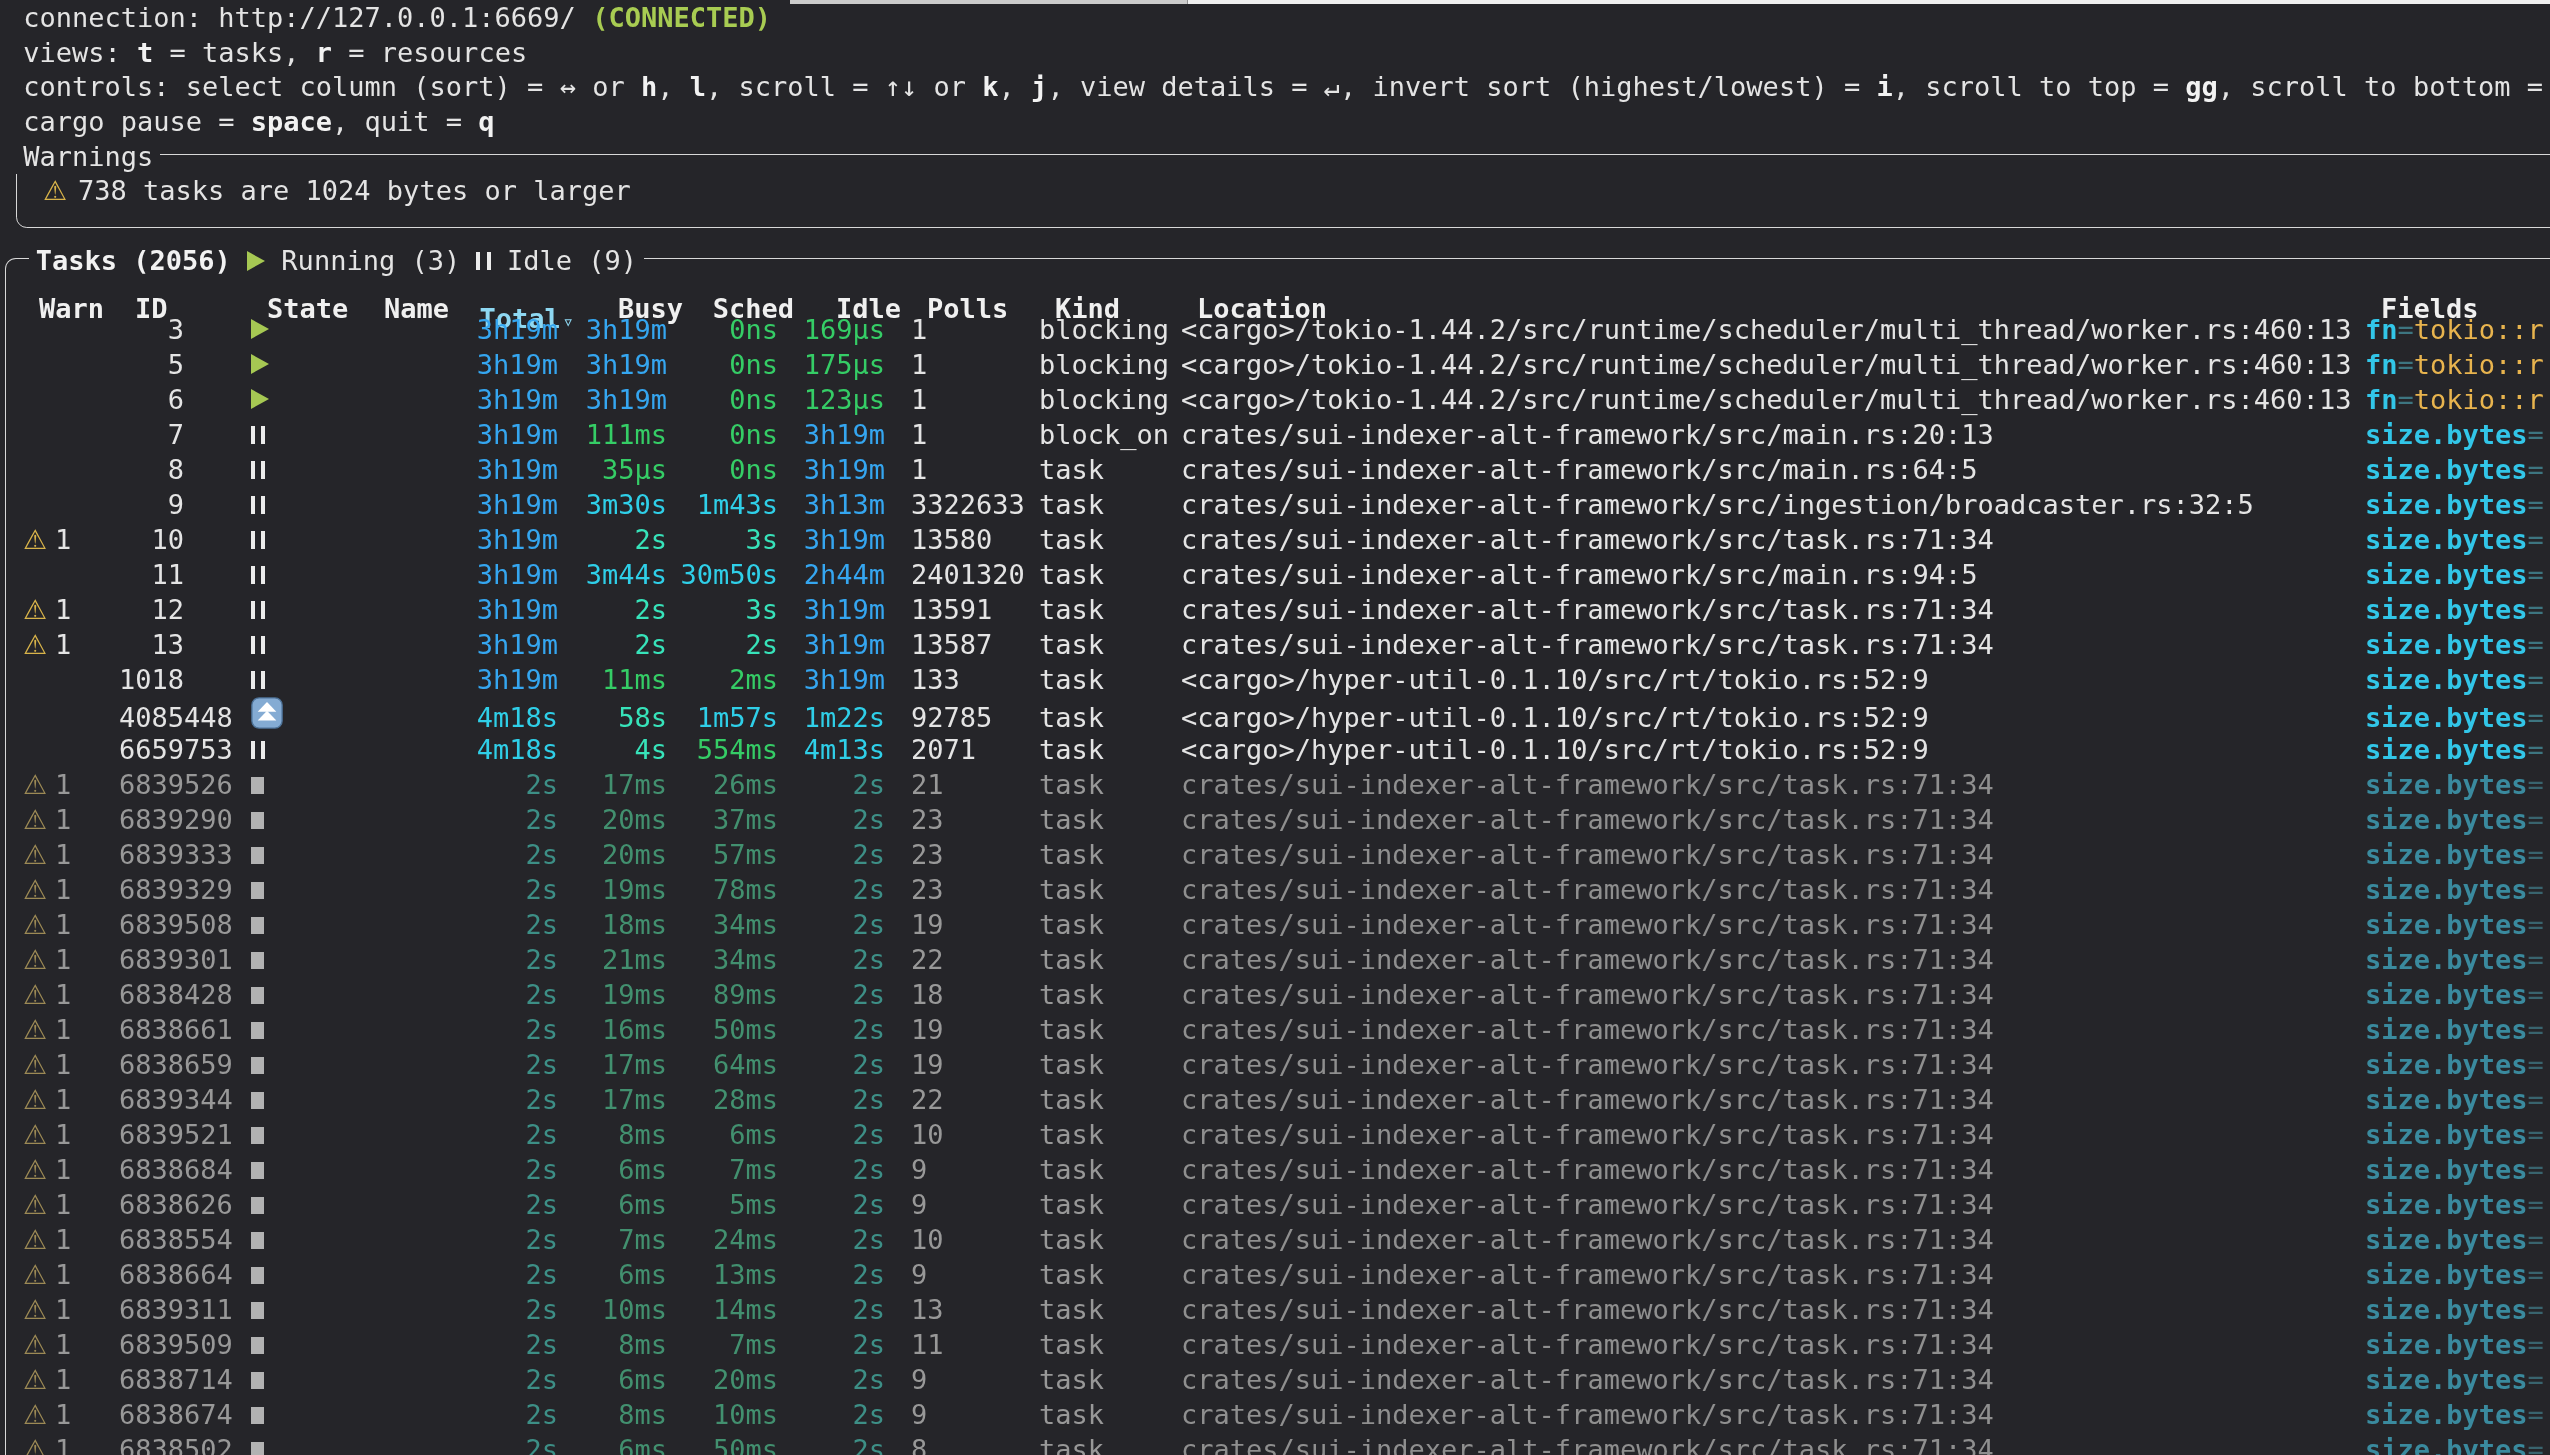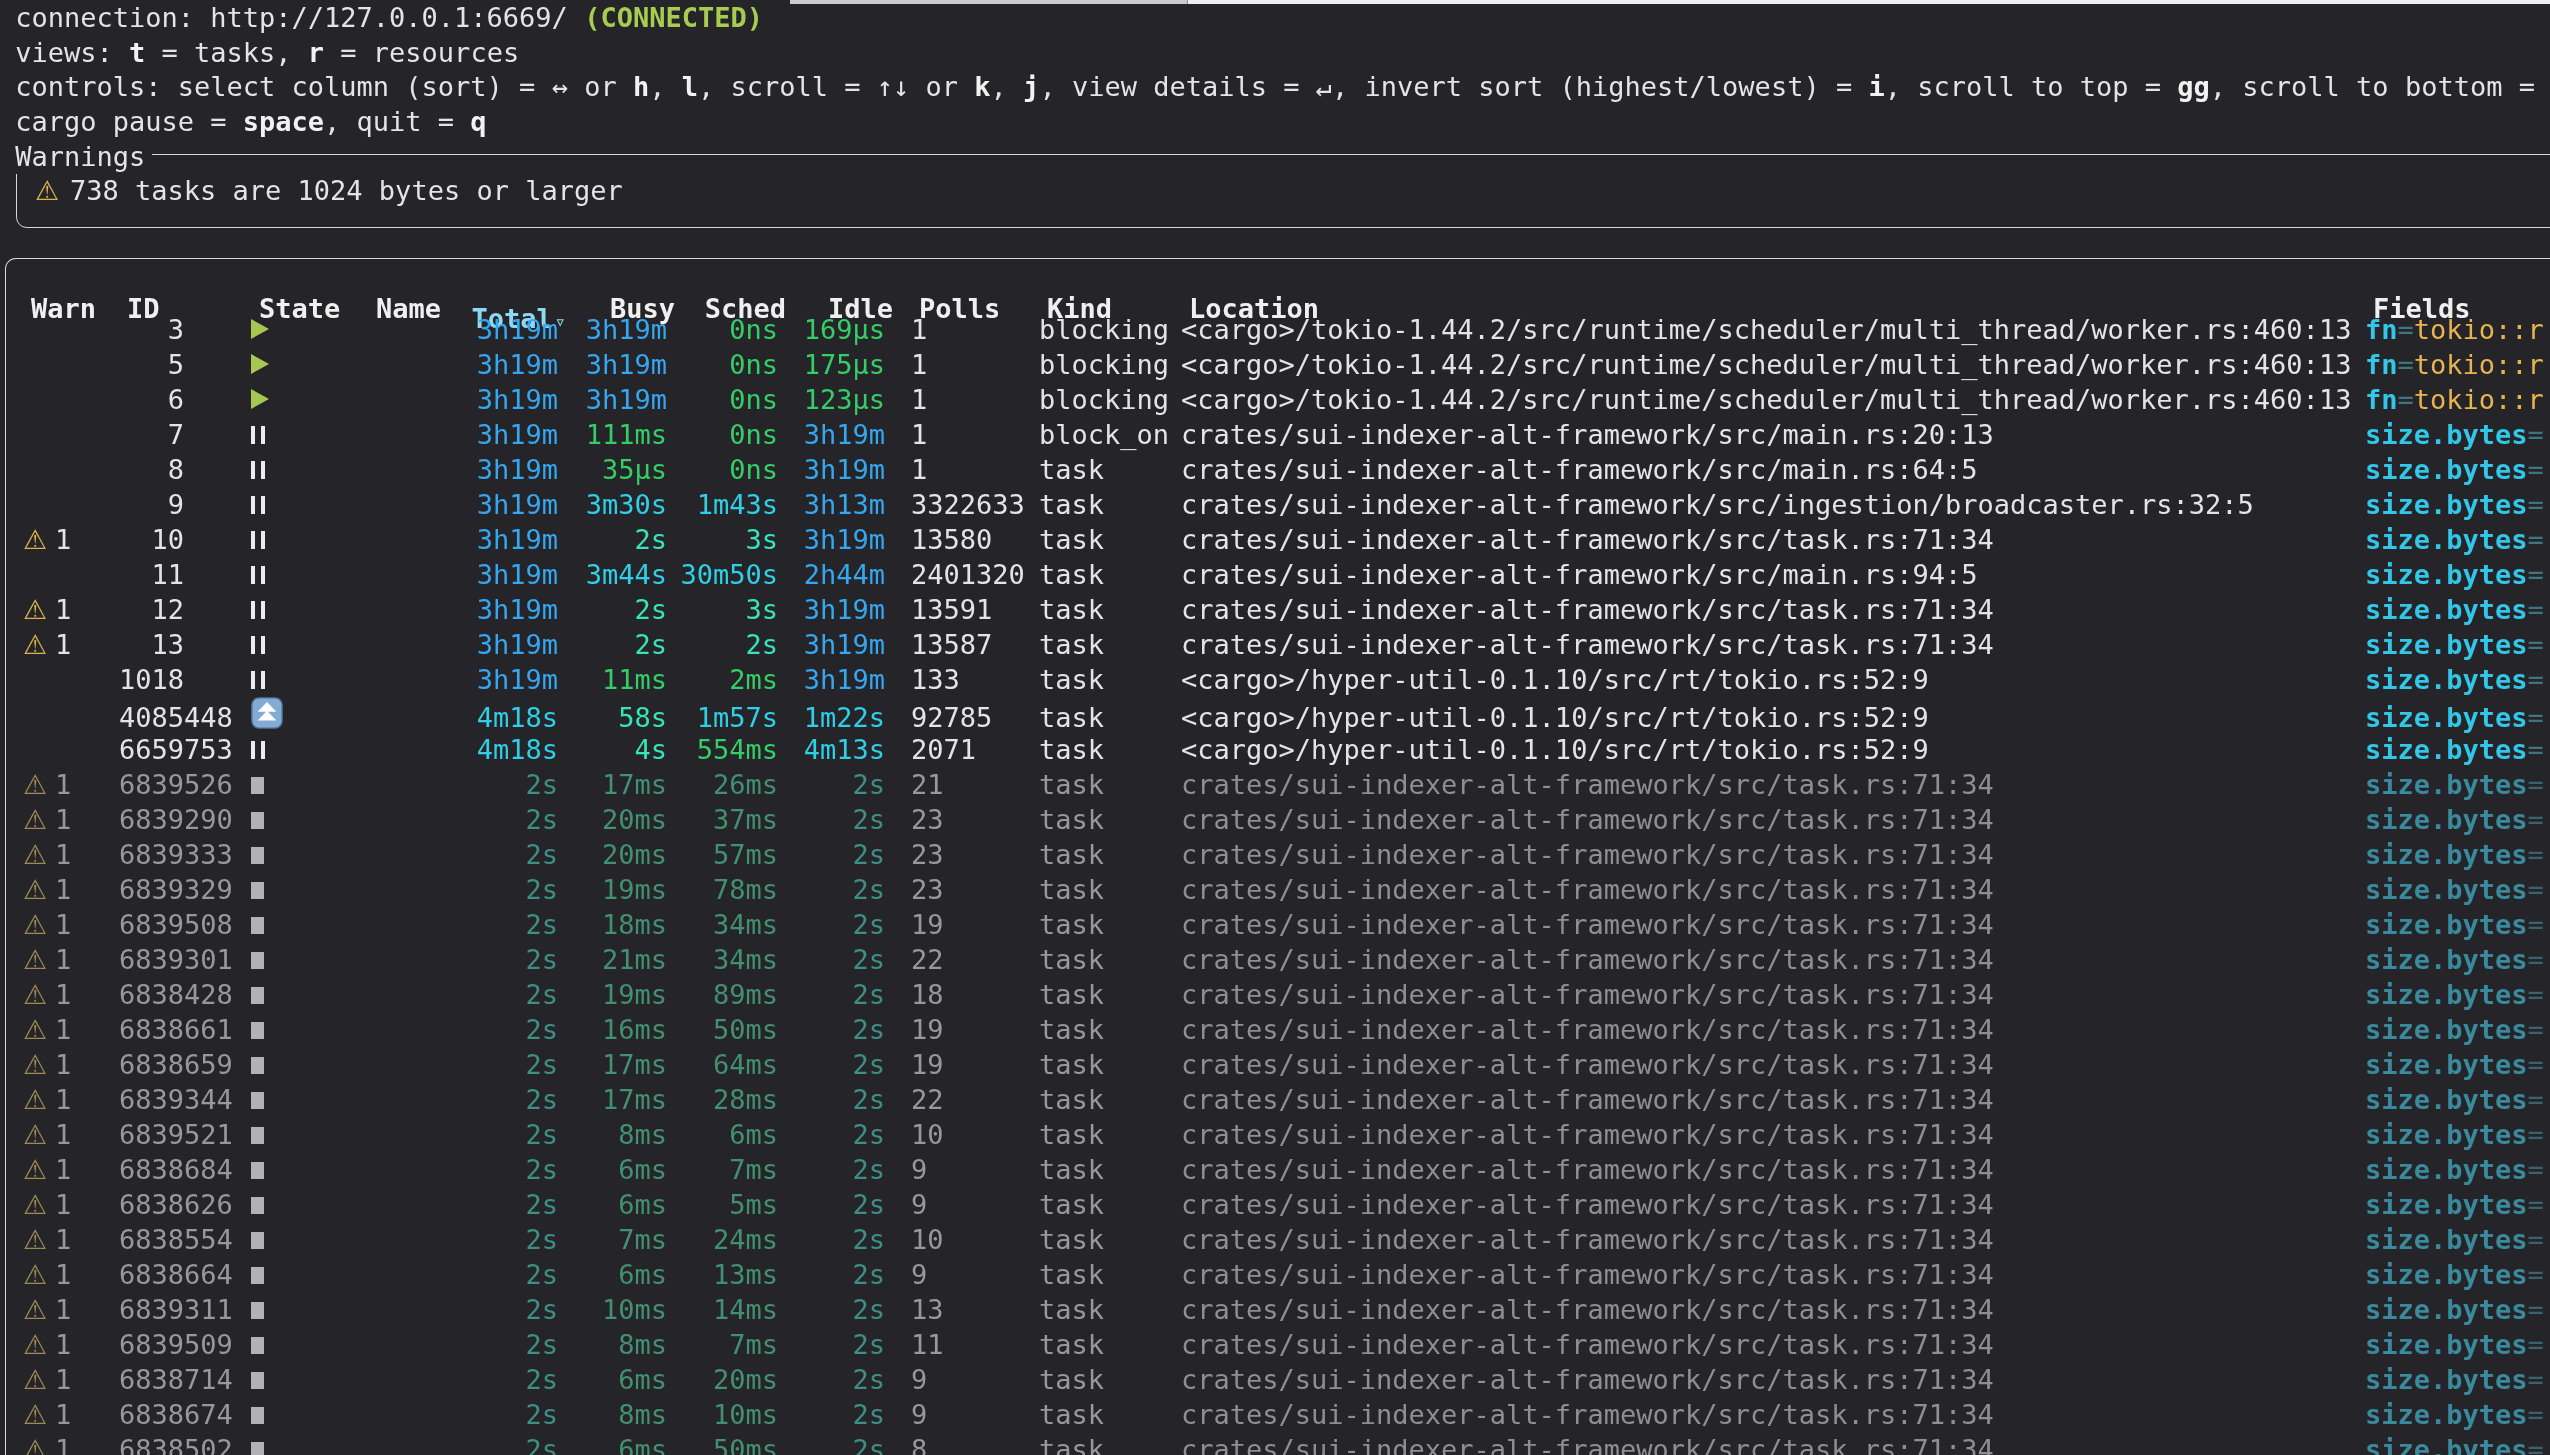--- a/index.html
+++ b/index.html
@@ -5,21 +5,21 @@
   html,body{margin:0;padding:0;background:#111;}
   #screen{
     position:relative; width:2550px; height:1456px; overflow:hidden;
     background:#252529; color:#e4e4e4;
     font-family:"DejaVu Sans Mono", monospace;
     font-size:27px; line-height:35px;
   }
   .topstrip{position:absolute;top:0;left:0;width:2550px;height:3.6px;z-index:3;}
   .topstrip .seg1{position:absolute;left:790px;width:398px;height:3.6px;background:#cbcbcb;}
   .topstrip .seg2{position:absolute;left:1187px;right:0;height:3.6px;background:#efefef;border-left:1.8px solid #8f8f8f;}
-  .line{position:absolute;left:8px;right:0;height:35px;display:flex;align-items:center;white-space:pre;z-index:1;}
+  .line{position:absolute;left:16px;right:0;height:35px;display:flex;align-items:center;white-space:pre;z-index:1;}
   .pad8{padding-left:7.2px;}
   .s-b{font-weight:bold;color:#f2f2f2;}
   .s-g{font-weight:bold;color:#a8cc52;}
   
   .panelbox{position:absolute;z-index:0;border:1.8px solid #d8d8d8;border-radius:10.8px;background:transparent;}
   #warnbox{left:16px;top:154px;width:2566px;height:72px;}
   #taskbox{left:5.4px;top:258px;width:2577px;height:1256px;border-bottom:none;border-right:none;border-bottom-left-radius:0;}
   .boxtitle{background:#252529;padding:0 7.2px;display:flex;align-items:center;position:relative;z-index:2;white-space:pre;}
   
   .i-run{display:inline-block;width:0;height:0;border-left:18px solid #a6c853;border-top:10px solid transparent;border-bottom:10px solid transparent;}
@@ -73,20 +73,23 @@
   <div id="taskbox" class="panelbox"></div>
 
   <div class="line" style="top:139px;">
     <span class="boxtitle tt">Warnings</span>
   </div>
   <div class="line" style="top:173px;padding-left:27px;">
     <span class="warn-glyph">⚠</span><span class="wicon-gap"></span>
     <span>738 tasks are 1024 bytes or larger</span>
   </div>
 
+  <div class="line" style="top:243px;padding-left:12.6px;">
+    <span class="boxtitle" id="tasks-title"><span class="s-b">Tasks (2056) </span><span class="i-run"></span><span> Running (3) </span><span class="i-pause"></span><span> Idle (9)</span></span>
+  </div>
 
   <div class="line trow thead" id="headerline">
     <div class="c" style="grid-column:1/3">Warn</div>
     <div class="c">ID</div>
     <div class="c">State</div>
     <div class="c">Name</div>
     <div class="c r sorted"><span>Total</span><span class="sortind">▿</span></div>
     <div class="c r">Busy</div>
     <div class="c r">Sched</div>
     <div class="c r">Idle</div>

